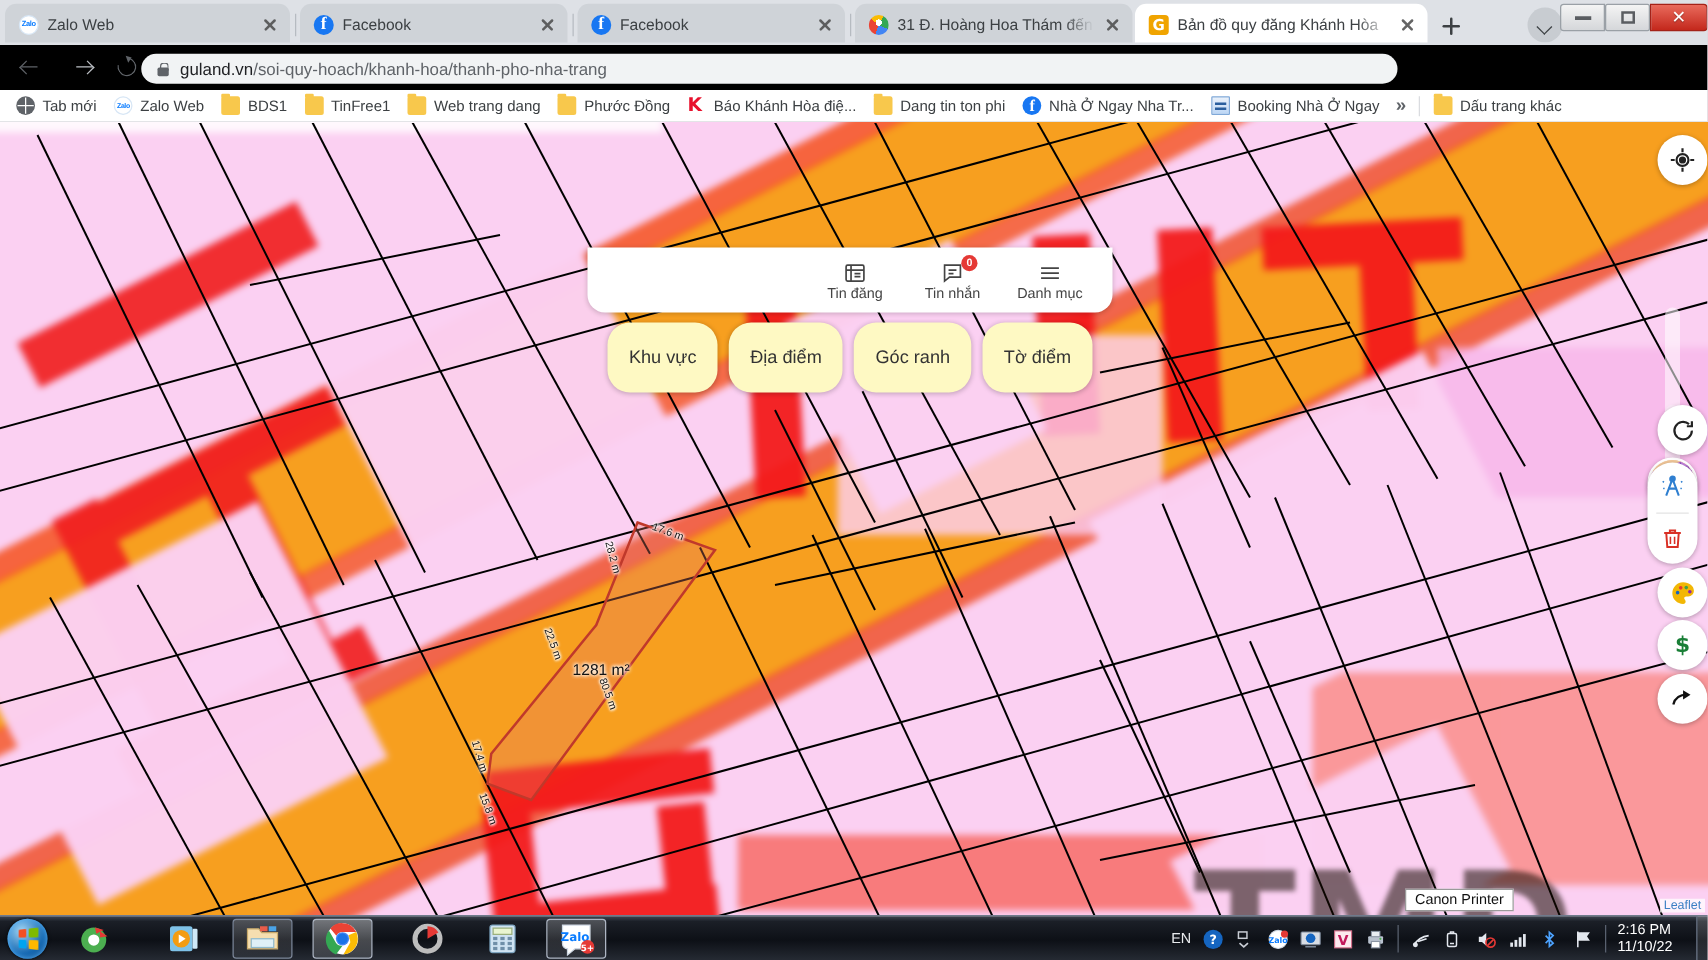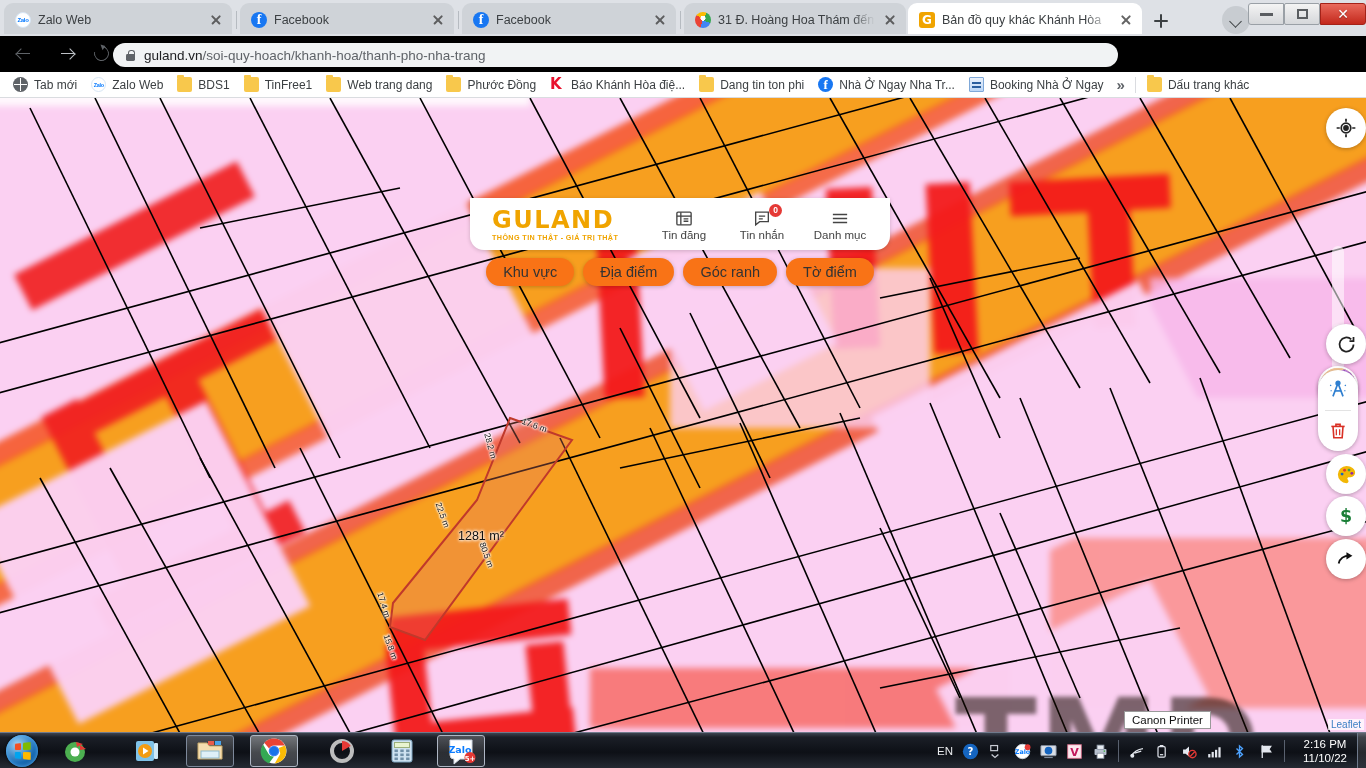--- a/index.html
+++ b/index.html
@@ -183,21 +183,21 @@
   .glogo .gname { font-size: 24px; font-weight: 800; color:#f0a400; letter-spacing: 1.5px;
      font-family:"DejaVu Sans", sans-serif; line-height: 26px; }
   .glogo .gsub { font-size: 7.2px; color:#f0a400; letter-spacing: .4px; font-weight:700; }
   .gnav { flex:1; display:flex; justify-content:flex-end; gap: 22px; padding-right: 22px; }
   .gitem { position:relative; width: 56px; text-align:center; color:#444; font-size: 11.5px; }
   .gitem .gi { height: 22px; display:flex; align-items:center; justify-content:center; }
   .gbadge { position:absolute; top:-3px; right:8px; width:13px; height:13px; border-radius:50%;
     background:#e53935; color:#fff; font-size:8.5px; line-height:13px; text-align:center; font-weight:bold; }
 
   .gchips { position:absolute; left:470px; top:160px; width: 420px; display:flex; gap: 9px; justify-content:center; }
-  .chip { background:#f97316; border-radius: 18px; padding: 6px 17px; font-size: 14.5px; color:#333;
+  .chip { background:#fef9c3; border-radius: 18px; padding: 20px 17px; font-size: 14.5px; color:#333;
     box-shadow: 0 1px 4px rgba(0,0,0,.22); white-space:nowrap; }
   .rbtn { width: 40px; height: 40px; border-radius: 50%; background:#fff;
     box-shadow: 0 1px 4px rgba(0,0,0,.28); display:flex; align-items:center; justify-content:center;
     position:absolute; right:0; }
   .rstack { position:absolute; right:8px; width:40px; background:#fff; border-radius: 20px;
     box-shadow: 0 1px 4px rgba(0,0,0,.28); }
   .rstack .rs { height:40px; display:flex; align-items:center; justify-content:center; }
   .rstack .rsdiv { height:1px; background:#e3e3e3; margin: 0 7px; }
   .zoomtrack { position:absolute; right: 22px; top: 148px; width: 12px; height: 128px;
     background: rgba(255,255,255,.55); border-radius: 6px; }
@@ -223,21 +223,21 @@
   .startorb .flag { position:absolute; left:8px; top:8px; width:16px; height:16px;
     display:grid; grid-template-columns:1fr 1fr; grid-template-rows:1fr 1fr; gap:1.5px; transform: perspective(16px) rotateY(-12deg); }
   .startorb .flag i { display:block; border-radius:1px; }
   .tbq { position:absolute; top:3px; width:30px; height:30px; display:flex; align-items:center; justify-content:center; }
   .tbrun { position:absolute; top:2px; width:48px; height:32px; display:flex; align-items:center; justify-content:center;
     border:1px solid #7d889a; border-radius:3px; background: linear-gradient(rgba(255,255,255,.22), rgba(255,255,255,.05)); }
   .tbrun.dim { border-color: transparent; background: transparent; }
   .tray { position:absolute; right:0; top:0; height:36px; display:flex; align-items:center; gap:9px;
     padding-right: 10px; color:#e8eaed; font-size:11.5px; }
   .trayicon { width:17px; height:17px; position:relative; }
-  .clock { text-align:center; line-height:14px; font-size:11.5px; color:#fff; width:62px; }
+  .clock { text-align:left; line-height:14px; font-size:11.5px; color:#fff; width:62px; }
   .traydiv { width:1px; height:22px; background:#59616f; }
   .showdesk { position:absolute; right:0; top:0; width:9px; height:36px;
     background: linear-gradient(rgba(255,255,255,.18), rgba(255,255,255,.04)); border-left:1px solid #6f7a8c; }
 </style>
 </head>
 <body>
 
 <div id="root">
 
   <div class="tabstrip">
@@ -264,21 +264,21 @@
     <div class="tabsep" style="left:680px"></div>
 
     <div class="tab inactive" style="left:684px;width:222px;">
       <span class="favicon fav-maps"></span>
       <span class="title">31 Đ. Hoàng Hoa Thám đến Ph</span>
       <span class="tclose"></span>
     </div>
 
     <div class="tab active" style="left:908px;width:234px;">
       <span class="favicon fav-guland">G</span>
-      <span class="title">Bản đồ quy khác Khánh Hòa</span>
+      <span class="title">Bản đồ quy đăng Khánh Hòa</span>
       <span class="tclose"></span>
     </div>
 
     <div class="newtab" style="left:1148px;"></div>
     <div class="tablist" style="left:1222px;">
       <span class="chev"></span>
     </div>
 
     <div class="wbtns">
       <div class="wbtn min">
@@ -525,24 +525,20 @@
     <div class="arealabel" style="left:458px; top:431px;">1281 m²</div>
 
     <div class="dimlabel" style="left:524px; top:318px; transform: rotate(20deg);">17.6 m</div>
     <div class="dimlabel" style="left:492px; top:334px; transform: rotate(75deg);">28.2 m</div>
     <div class="dimlabel" style="left:487px; top:443px; transform: rotate(70deg);">80.5 m</div>
     <div class="dimlabel" style="left:391px; top:535px; transform: rotate(70deg);">15.8 m</div>
     <div class="dimlabel" style="left:385px; top:493px; transform: rotate(73deg);">17.4 m</div>
     <div class="dimlabel" style="left:443px; top:403px; transform: rotate(70deg);">22.5 m</div>
 
     <div class="ghead">
-      <div class="glogo">
-        <div class="gname">GULAND</div>
-        <div class="gsub">THÔNG TIN THẬT - GIÁ TRỊ THẬT</div>
-      </div>
       <div class="gnav">
 
         <div class="gitem">
           <div class="gi">
             <svg width="20" height="19" viewBox="0 0 24 24" fill="none" stroke="#444" stroke-width="1.7">
               <rect x="3" y="4" width="18" height="16" rx="1.5"></rect>
                 <path d="M3 9h18"></path>
                 <path d="M8 4v16"></path>
               <path d="M11.5 12.5h6M11.5 15.5h6"></path>
             </svg>

